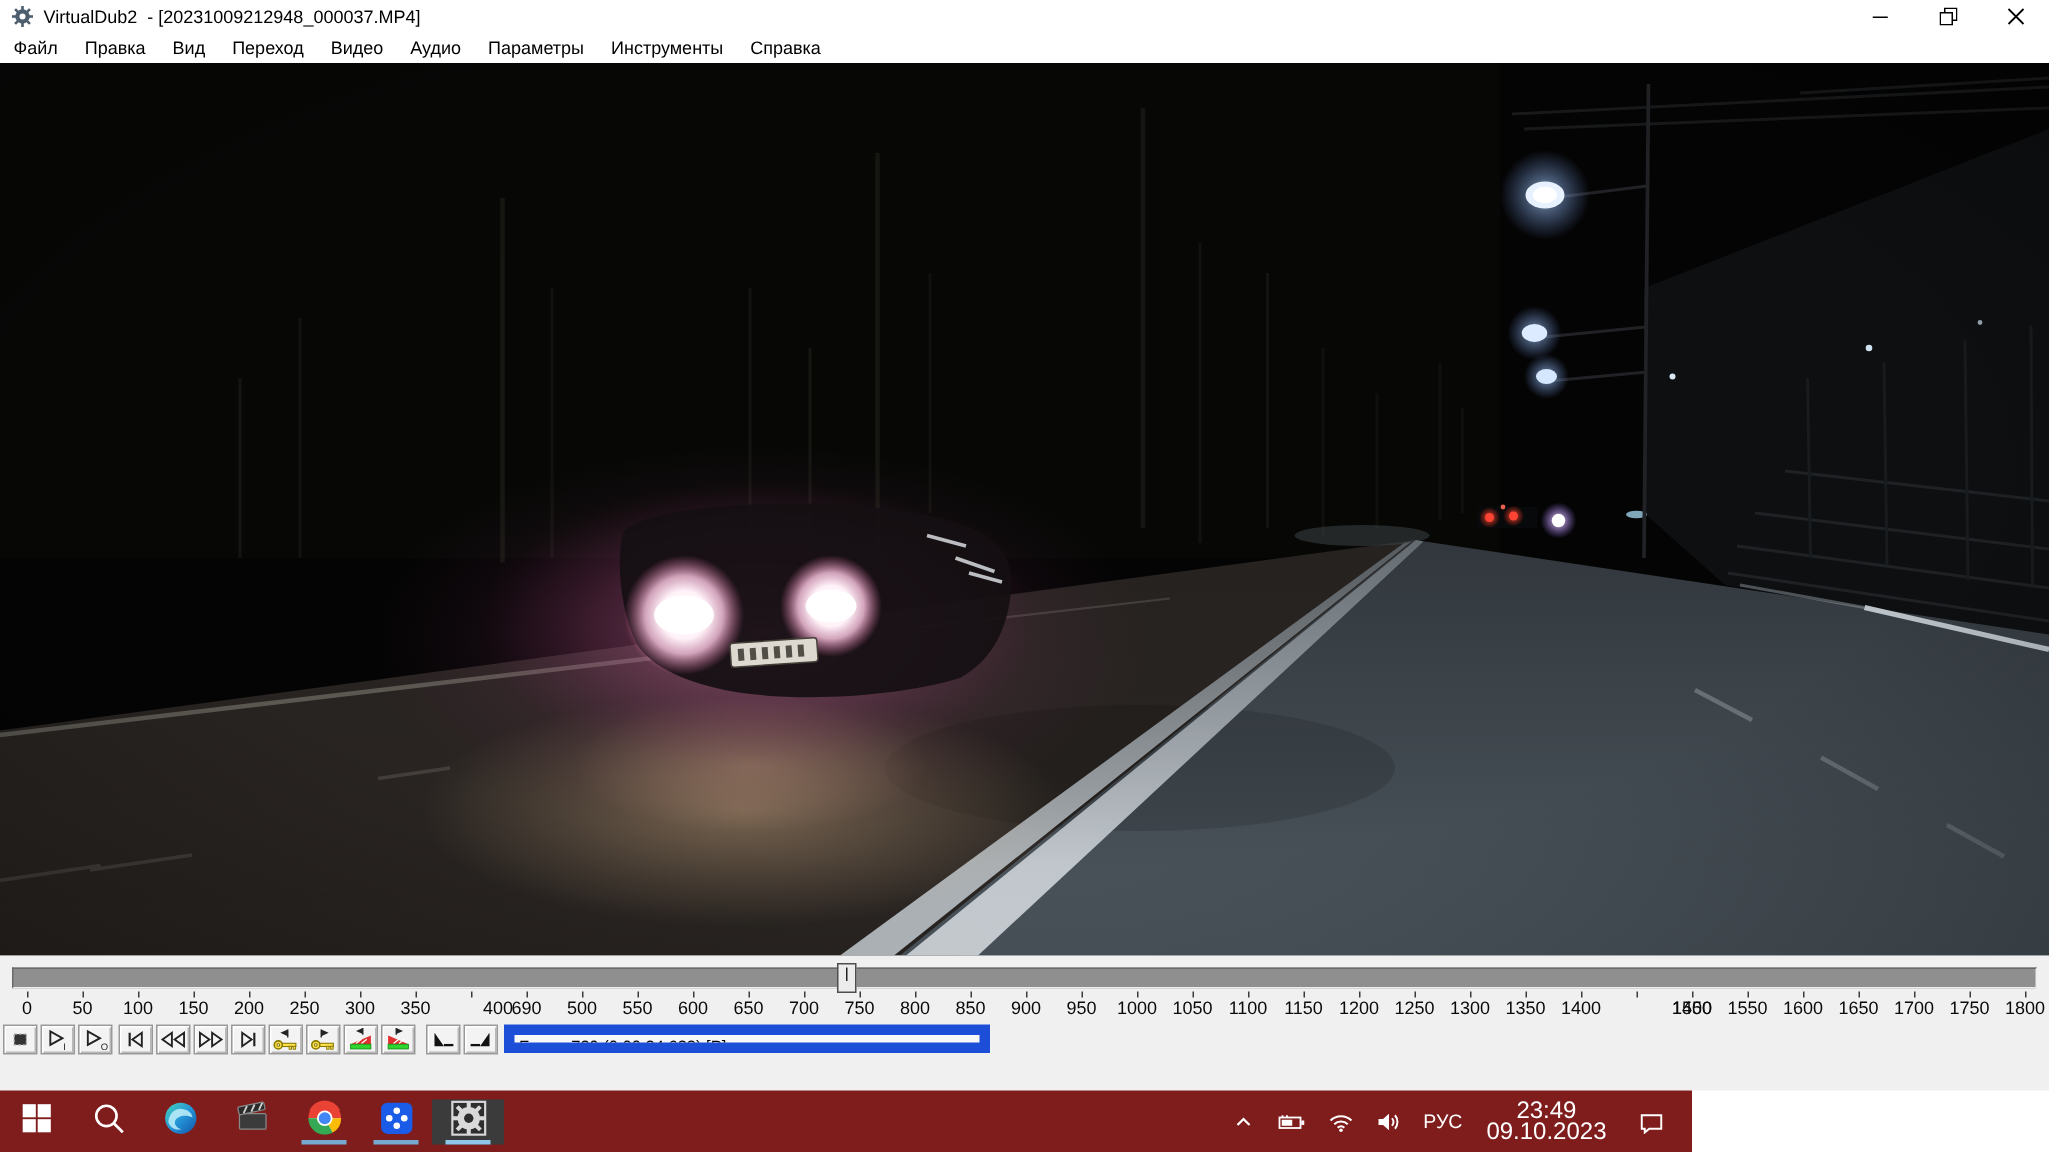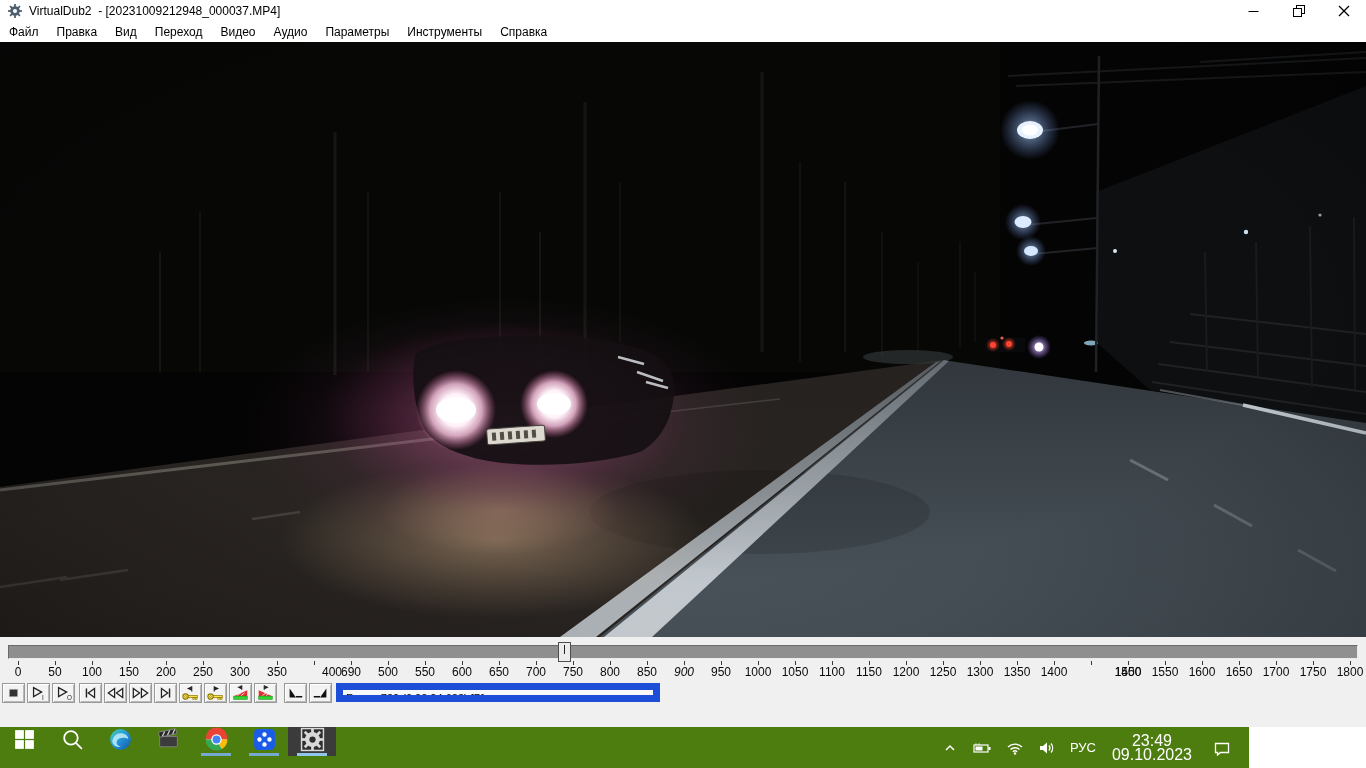--- a/index.html
+++ b/index.html
@@ -35,22 +35,22 @@
   .tick-label{position:absolute;top:28px;transform:translateX(-50%);font-size:12px;color:#0a0a0a;}
   .ctl-btn{position:absolute;top:46px;width:23px;height:20px;background:#f3f3f3;
     border:1px solid #999;box-sizing:border-box;box-shadow:inset 1px 1px 0 #ffffff,inset -1px -1px 0 #b9b9b9;
     padding:0;display:flex;align-items:center;justify-content:center;}
   .ctl-btn svg{display:block;}
   .status-box{position:absolute;left:336px;top:46px;width:324px;height:19px;background:#f8f8f8;
     border:7px solid #1d4ed8;box-sizing:border-box;font-size:11px;line-height:16px;color:#000;
     padding-left:3px;white-space:nowrap;overflow:hidden;}
 
   
-  .taskbar{position:absolute;left:0;top:727px;width:1249px;height:41px;background:#4d7c0f;
-    display:flex;align-items:flex-start;}
+  .taskbar{position:absolute;left:0;top:727px;width:1128px;height:41px;background:#7f1d1d;
+    display:flex;align-items:center;}
   .app-slot{position:relative;width:48px;display:flex;align-items:center;justify-content:center;}
   .app-slot.active{background:#3b3b3b;}
   .app-underline{position:absolute;left:9px;right:9px;bottom:0;height:3px;background:#76a9cf;}
   .app-slot.active .app-underline{background:#8fc6ea;}
   .tray{margin-left:auto;display:flex;align-items:center;color:#fff;padding-right:6px;}
   .tray-item{display:flex;align-items:center;justify-content:center;height:41px;padding:0 7px;}
   .tray-lang{font-size:13px;}
   .tray-clock{text-align:center;font-size:16px;line-height:14px;padding:0 9px;}
 </style>
 </head>
@@ -329,21 +329,21 @@
         <div class="tick-label" style="left: 499px;">650</div>
         <div class="tick-mark" style="left: 536px;"></div>
         <div class="tick-label" style="left: 536px;">700</div>
         <div class="tick-mark" style="left: 573px;"></div>
         <div class="tick-label" style="left: 573px;">750</div>
         <div class="tick-mark" style="left: 610px;"></div>
         <div class="tick-label" style="left: 610px;">800</div>
         <div class="tick-mark" style="left: 647px;"></div>
         <div class="tick-label" style="left: 647px;">850</div>
         <div class="tick-mark" style="left: 684px;"></div>
-        <div class="tick-label" style="left: 684px; font-style: italic;">900</div>
+        <div class="tick-label" style="left: 684px;">900</div>
         <div class="tick-mark" style="left: 721px;"></div>
         <div class="tick-label" style="left: 721px;">950</div>
         <div class="tick-mark" style="left: 758px;"></div>
         <div class="tick-label" style="left: 758px;">1000</div>
         <div class="tick-mark" style="left: 795px;"></div>
         <div class="tick-label" style="left: 795px;">1050</div>
         <div class="tick-mark" style="left: 832px;"></div>
         <div class="tick-label" style="left: 832px;">1100</div>
         <div class="tick-mark" style="left: 869px;"></div>
         <div class="tick-label" style="left: 869px;">1150</div>

